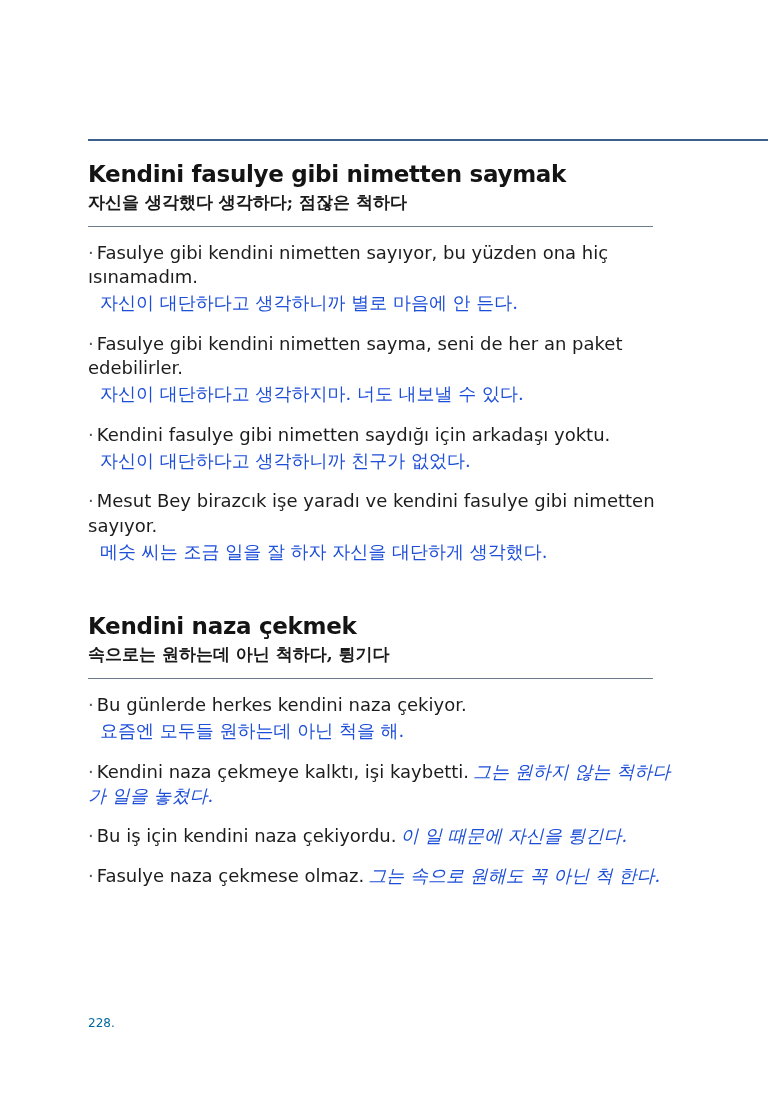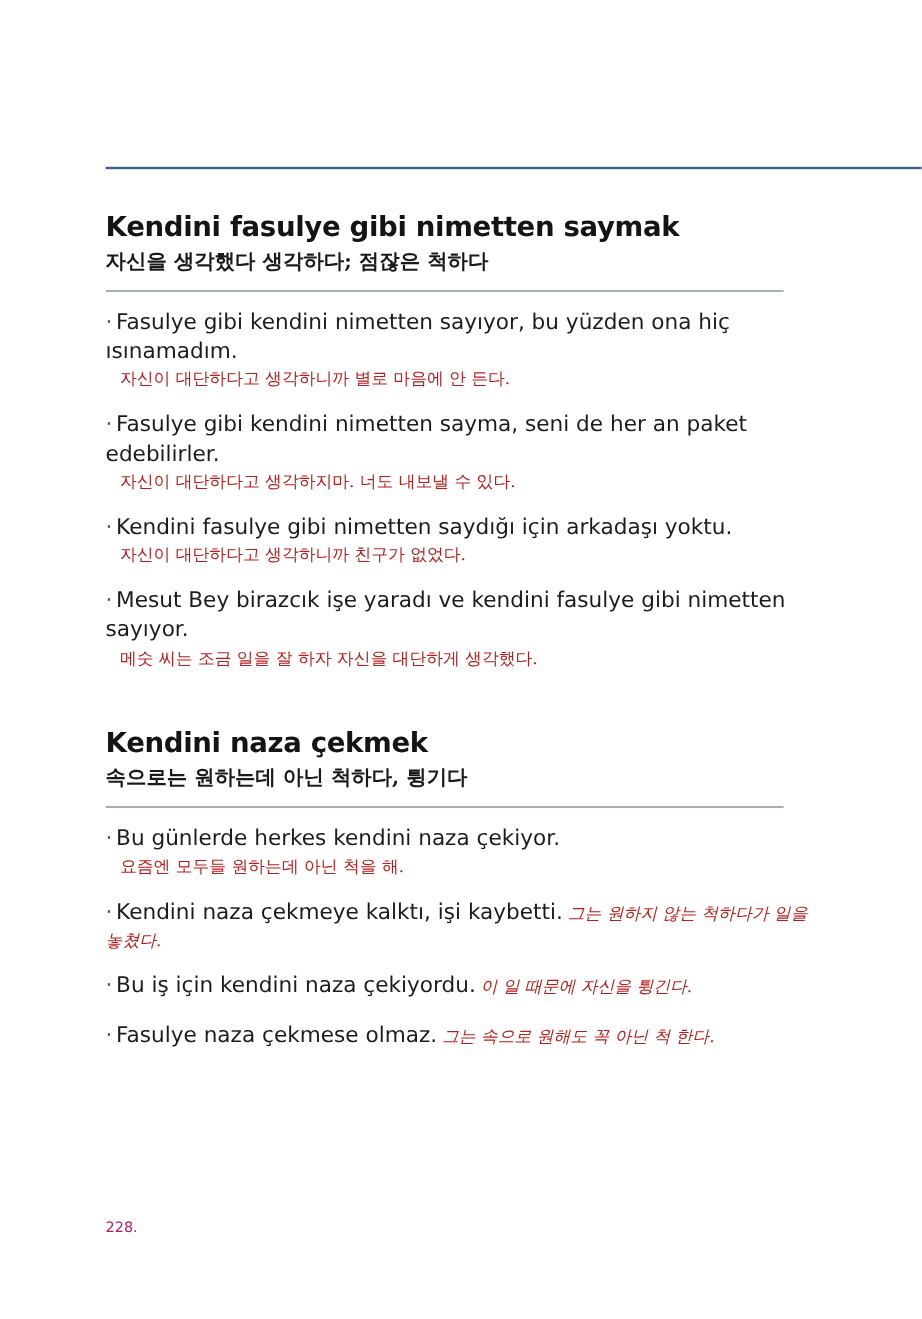--- a/index.html
+++ b/index.html
@@ -29,21 +29,20 @@
     background: #3a5f8a;
   }
   .content {
     position: absolute;
     left: 88px;
     top: 160px;
     width: 600px;
   }
   .entry {
     margin-bottom: 4px;
-    margin-top: 16px;
   }
   .entry.second {
     margin-top: 48px;
   }
   .headword {
     font-family: "DejaVu Sans", sans-serif;
     font-size: 23px;
     font-weight: bold;
     letter-spacing: -0.3px;
     color: #141414;
@@ -77,39 +76,39 @@
     font-family: "DejaVu Sans", sans-serif;
     font-size: 18px;
     color: #1c1c1c;
   }
   .ex-bullet {
     color: #555;
     margin-right: 3px;
   }
   .ex-ko {
     font-family: "DejaVu Serif", serif;
-    font-size: 14px;
-    color: #b91c1c;
+    font-size: 18px;
+    color: #1d4ed8;
     display: block;
     margin-top: 2px;
     padding-left: 12px;
   }
   .ex-ko.inline {
     display: inline;
     margin-top: 0;
     padding-left: 4px;
     font-style: italic;
   }
   .page-number {
     position: absolute;
     left: 88px;
     top: 1016px;
     font-family: "DejaVu Sans", sans-serif;
     font-size: 12px;
-    color: #be185d;
+    color: #0369a1;
   }
 </style>
 </head>
 <body>
 
 <div class="page">
 
   <div class="top-rule"></div>
 
   <div class="content">

